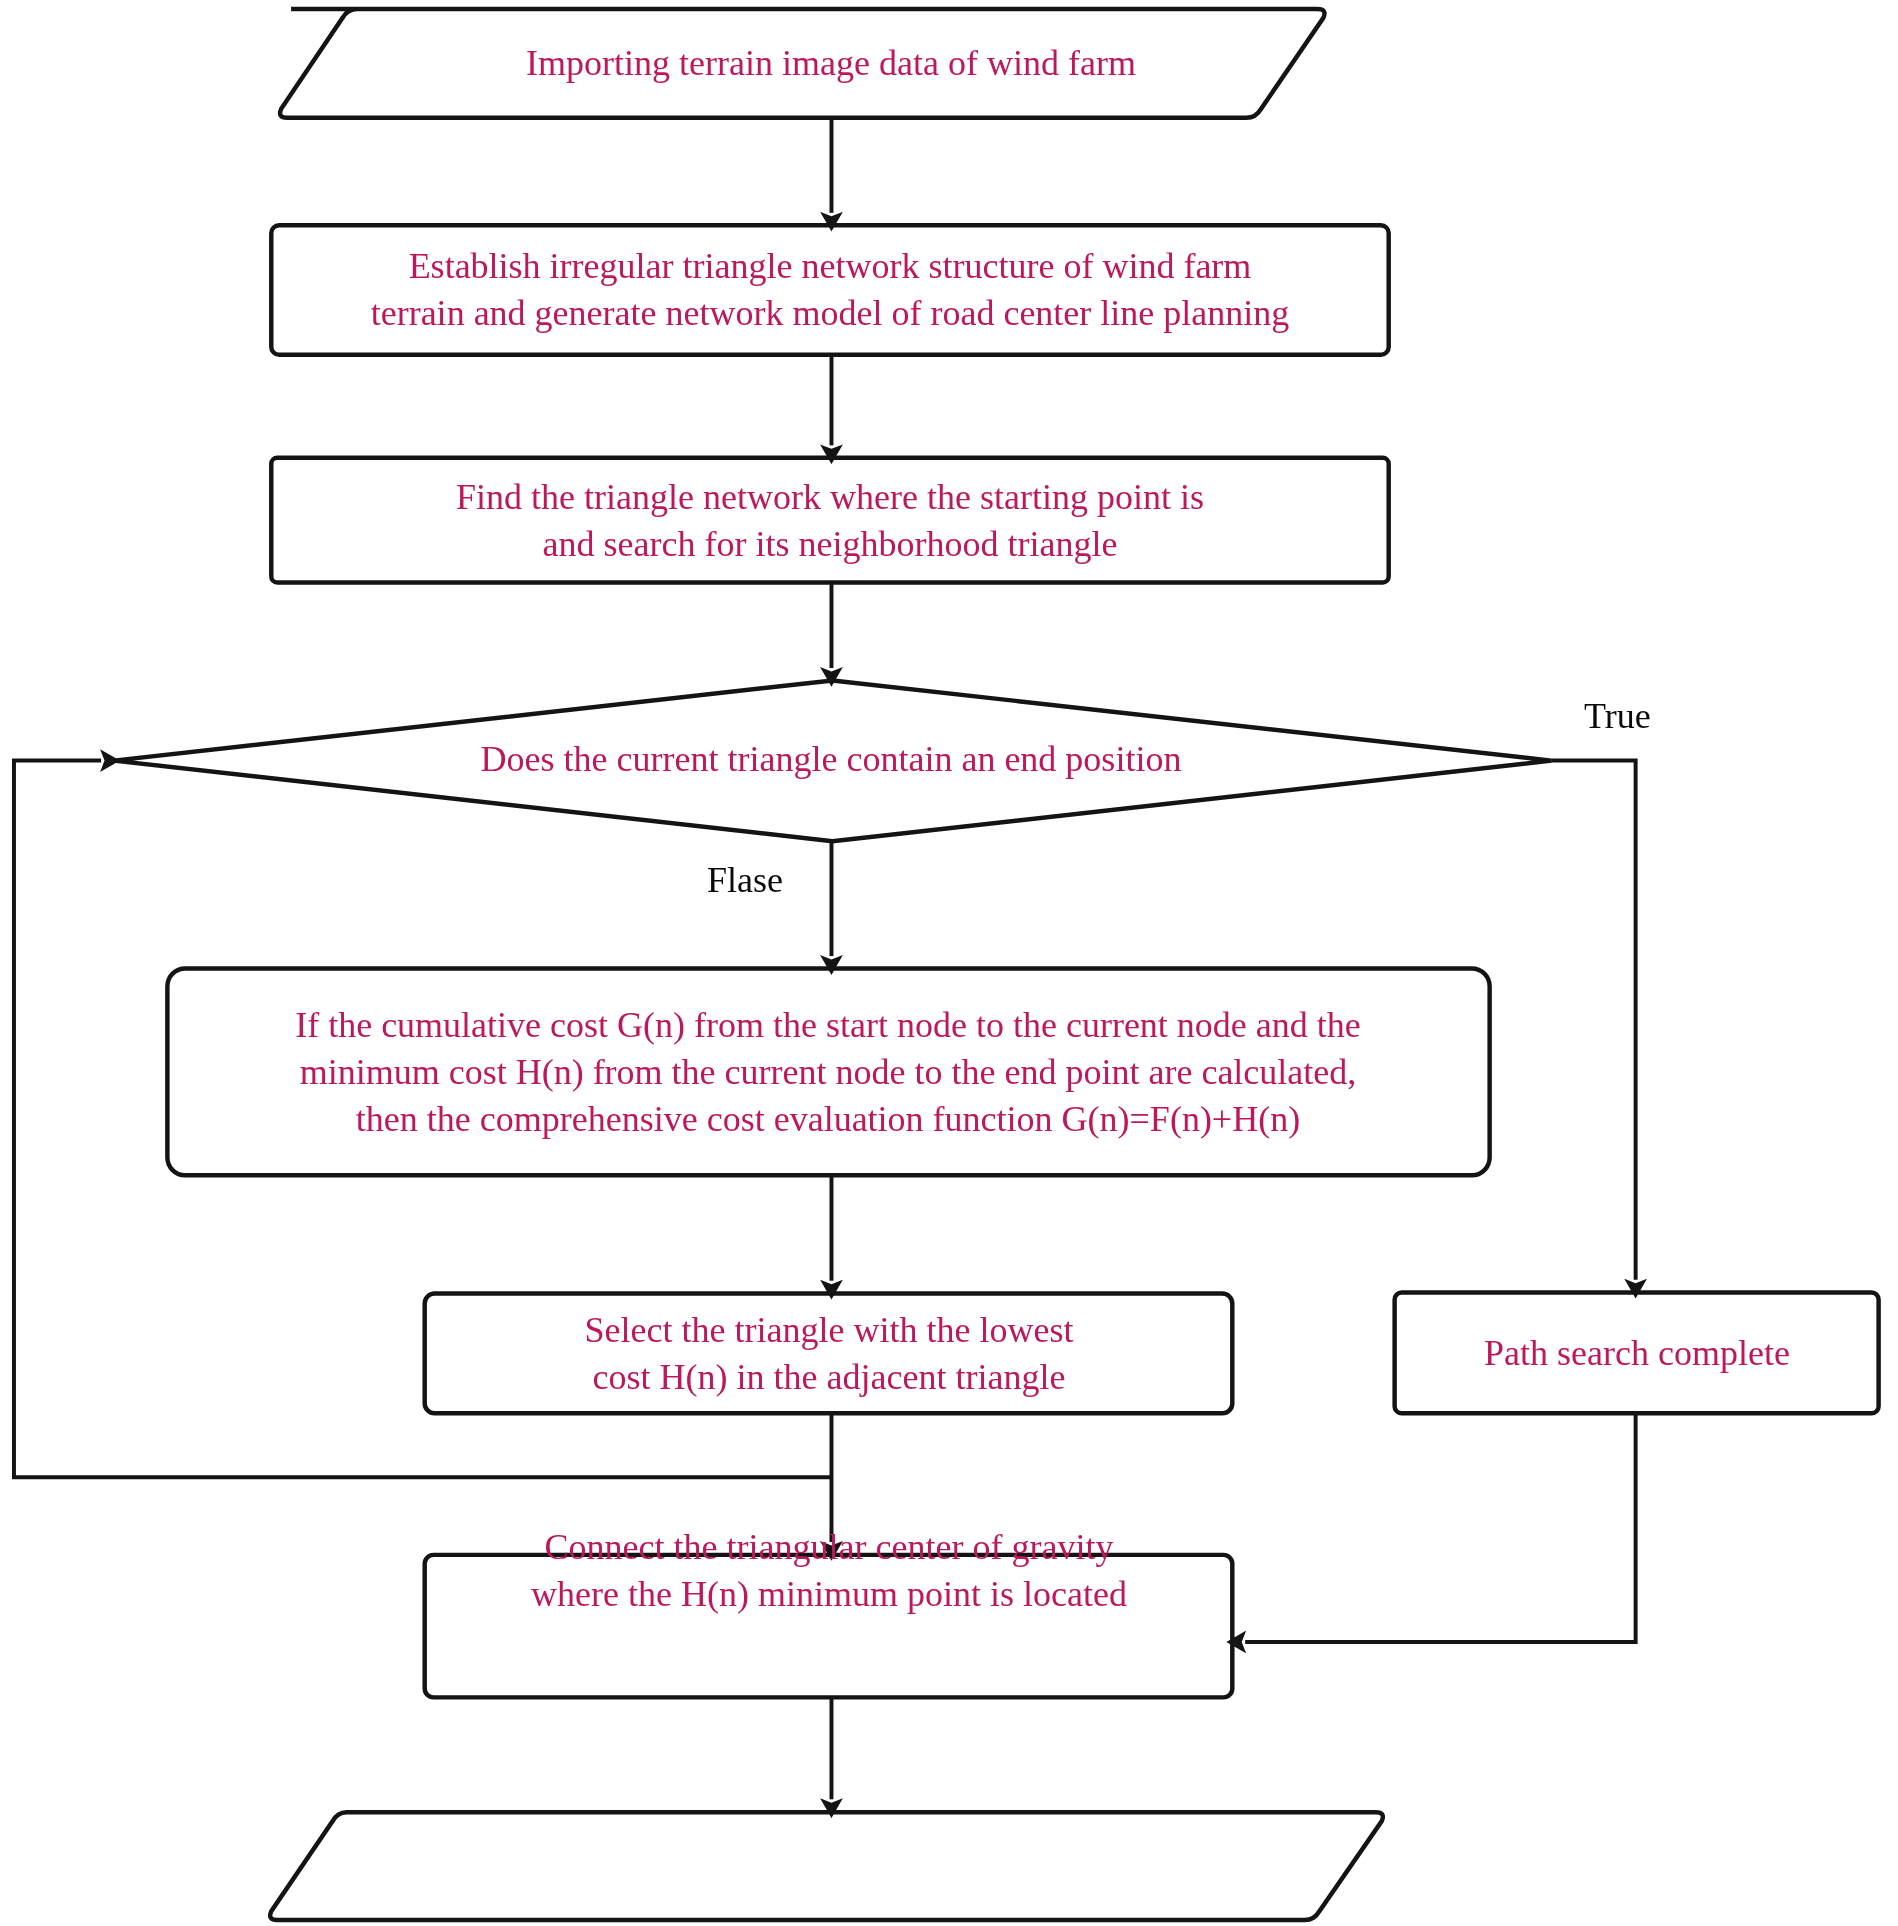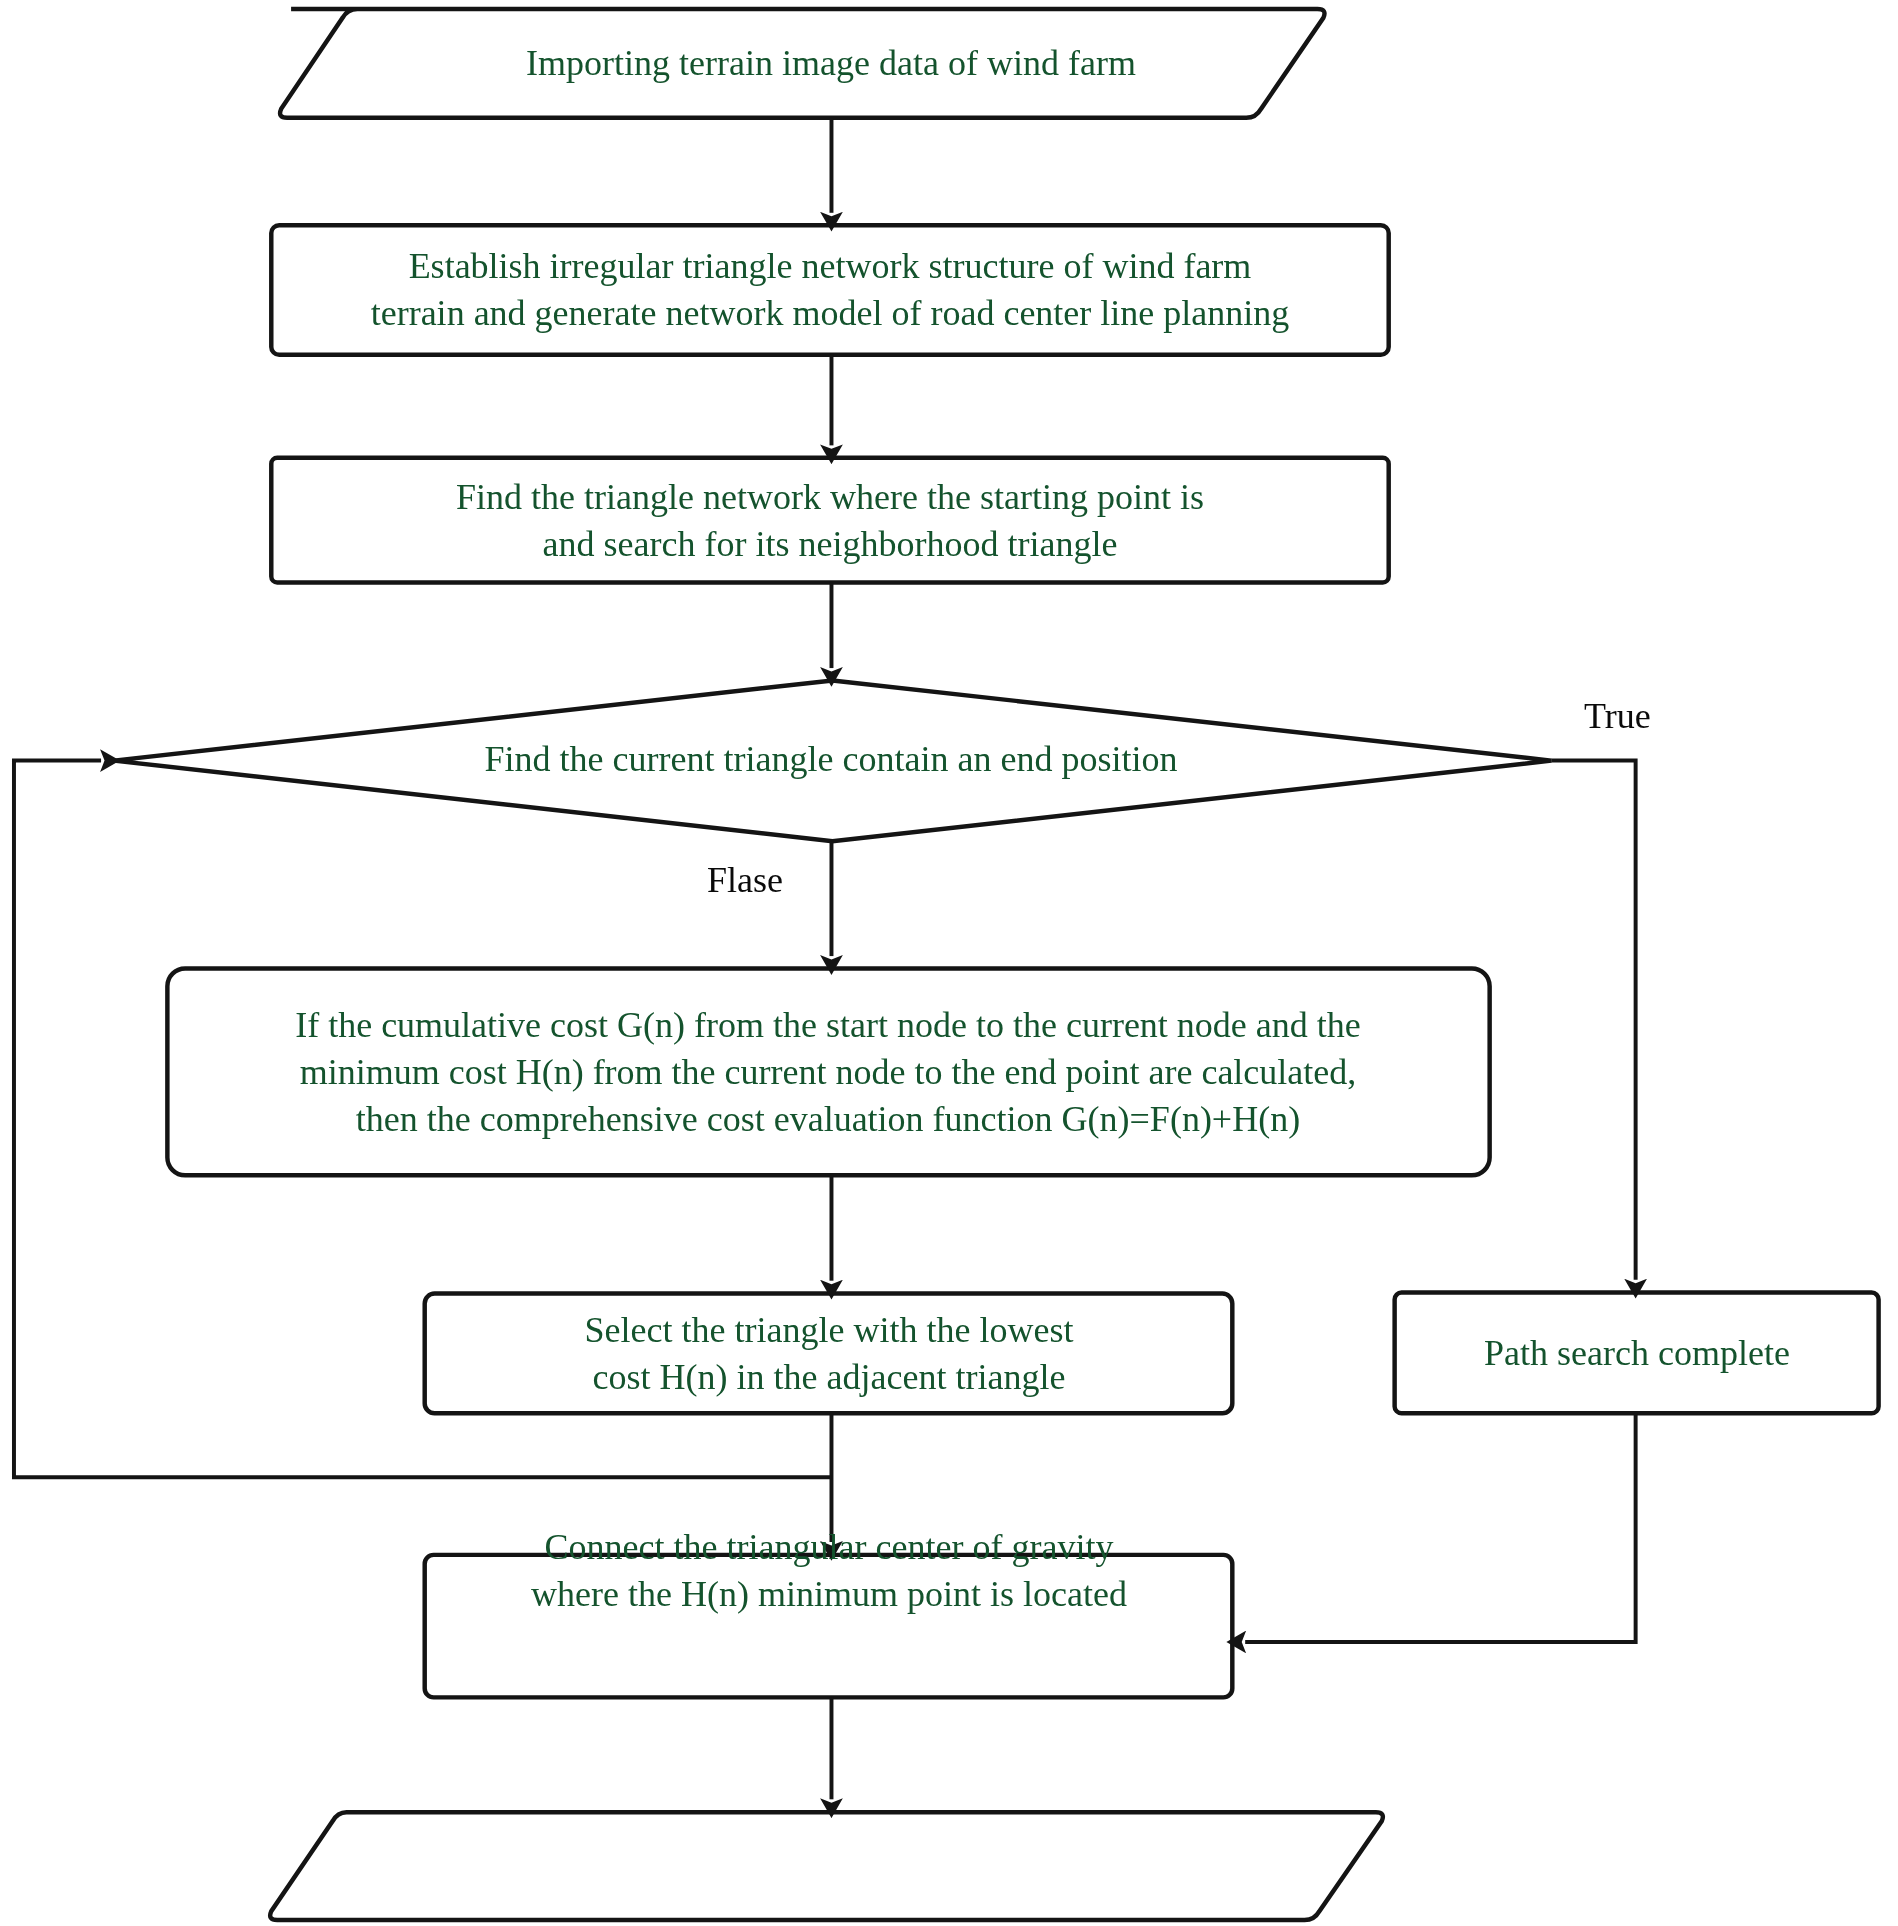--- a/index.html
+++ b/index.html
@@ -21,21 +21,21 @@
     top: 0;
     width: 1899px;
     height: 1926px;
   }
   .node-text {
     position: absolute;
     display: flex;
     align-items: center;
     justify-content: center;
     text-align: center;
-    color: #14532d;
+    color: #be185d;
     font-family: "Liberation Serif", "DejaVu Serif", serif;
     font-size: 36px;
     line-height: 1.30;
     white-space: pre-line;
     pointer-events: none;
   }
   .edge-label {
     position: absolute;
     color: #0a0a0a;
     font-family: "Liberation Serif", "DejaVu Serif", serif;
@@ -102,21 +102,21 @@
   </svg>
 
   <div class="node-text" style="left:346px; top:9px; width:970px; height:109px;">Importing terrain image data of wind farm</div>
 
   <div class="node-text" style="left:277px; top:458px; width:1106px; height:125px;">Find the triangle network where the starting point is
 and search for its neighborhood triangle</div>
 
   <div class="node-text" style="left:277px; top:225px; width:1106px; height:130px;">Establish irregular triangle network structure of wind farm
 terrain and generate network model of road center line planning</div>
 
-  <div class="node-text" style="left:346px; top:732px; width:970px; height:54px;">Find the current triangle contain an end position</div>
+  <div class="node-text" style="left:346px; top:732px; width:970px; height:54px;">Does the current triangle contain an end position</div>
 
   <div class="node-text" style="left:173px; top:969px; width:1310px; height:207px;">If the cumulative cost G(n) from the start node to the current node and the
 minimum cost H(n) from the current node to the end point are calculated,
 then the comprehensive cost evaluation function G(n)=F(n)+H(n)</div>
 
   <div class="node-text" style="left:431px; top:1294px; width:796px; height:120px;">Select the triangle with the lowest
 cost H(n) in the adjacent triangle</div>
 
   <div class="node-text" style="left:1401px; top:1293px; width:472px; height:121px;">Path search complete</div>
 

